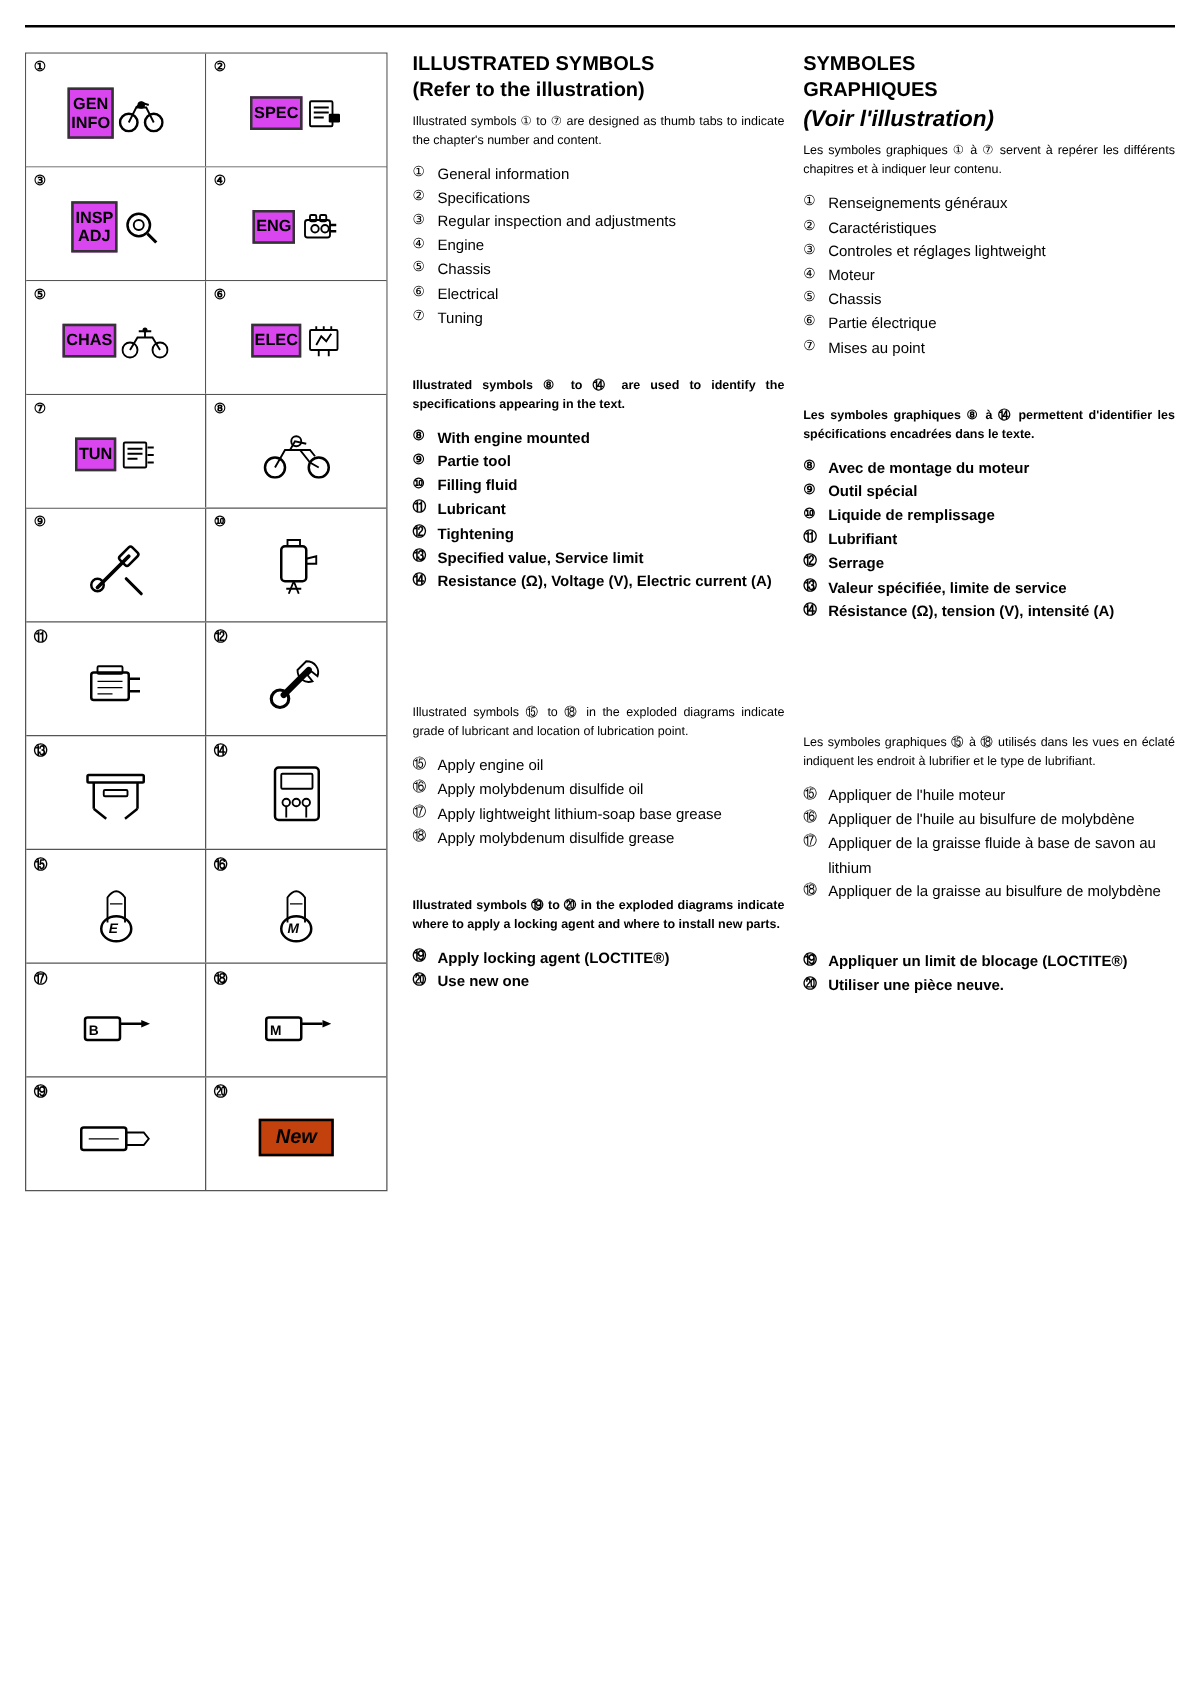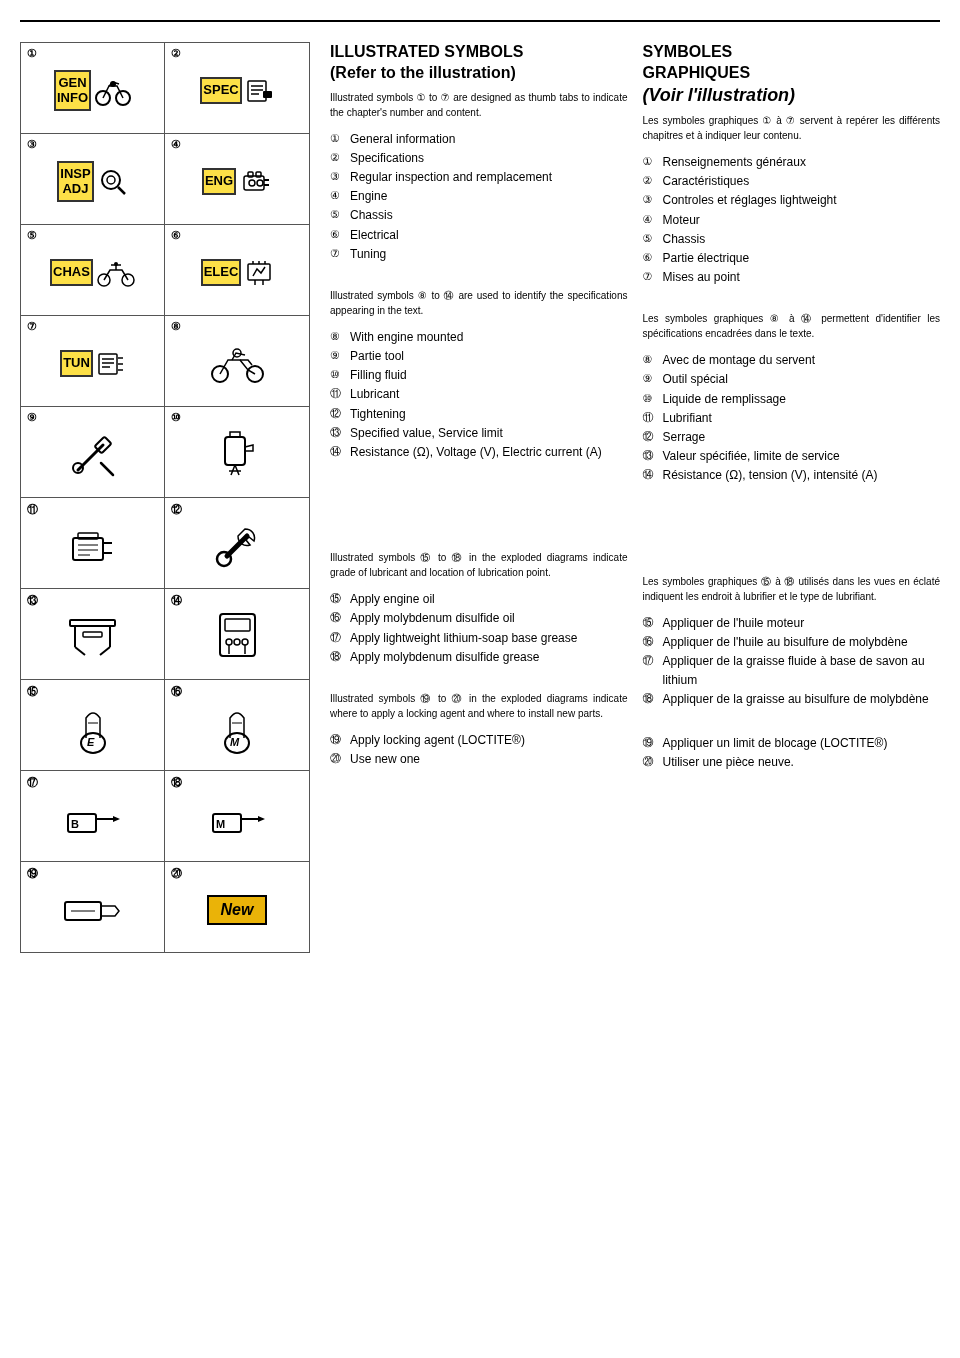--- a/index.html
+++ b/index.html
@@ -56,41 +56,41 @@
       justify-content: center;
       width: 100%;
       height: 100%;
       padding: 10px 5px 5px 5px;
     }
     
     .tab-cell {
       background: #fff;
     }
     .tab-label {
-      background: #fde047;
+      background: #d946ef;
       border: 2px solid #333;
       padding: 4px 1px;
       font-weight: bold;
       font-size: 13px;
       line-height: 1.1;
       text-align: center;
       display: inline-flex;
       flex-direction: column;
       align-items: center;
     }
     
     .icon-area {
       display: flex;
       align-items: center;
       justify-content: center;
       gap: 4px;
     }
     
     .new-badge {
-      background: #eab308;
+      background: #c2410c;
       border: 2px solid #000;
       padding: 4px 12px;
       font-size: 16px;
       font-weight: bold;
       font-style: italic;
     }
     
     .content-area {
       flex: 1;
       display: flex;
@@ -127,21 +127,22 @@
       font-size: 12px;
       line-height: 1.6;
       display: flex;
       gap: 6px;
     }
     .item-num {
       font-size: 11px;
       min-width: 14px;
     }
     .section-gap {
-      margin-top: 24px;
+      margin-top: 37px;
+      font-weight: bold;
     }
     .section-gap2 {
       margin-top: 88px;
     }
     .top-rule {
       border-top: 2px solid #000;
       margin-bottom: 20px;
       width: 100%;
     }
   </style>
@@ -455,21 +456,21 @@
         <li>
             <span class="item-num">①</span>
             <span>General information</span>
           </li>
         <li>
             <span class="item-num">②</span>
             <span>Specifications</span>
           </li>
         <li>
             <span class="item-num">③</span>
-            <span>Regular inspection and remplacement</span>
+            <span>Regular inspection and adjustments</span>
           </li>
         <li>
             <span class="item-num">④</span>
             <span>Engine</span>
           </li>
         <li>
             <span class="item-num">⑤</span>
             <span>Chassis</span>
           </li>
         <li>
@@ -589,21 +590,21 @@
             <span class="item-num">⑦</span>
             <span>Mises au point</span>
           </li>
       </ul>
 
       <div class="section-gap">
         <p class="intro-text">Les symboles graphiques ⑧ à ⑭ permettent d'identifier les spécifications encadrées dans le texte.</p>
         <ul class="item-list">
           <li>
               <span class="item-num">⑧</span>
-              <span>Avec de montage du servent</span>
+              <span>Avec de montage du moteur</span>
             </li>
           <li>
               <span class="item-num">⑨</span>
               <span>Outil spécial</span>
             </li>
           <li>
               <span class="item-num">⑩</span>
               <span>Liquide de remplissage</span>
             </li>
           <li>

